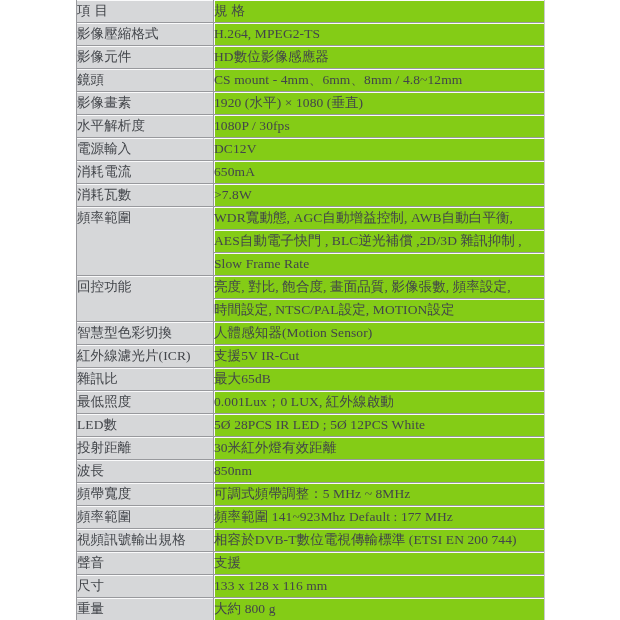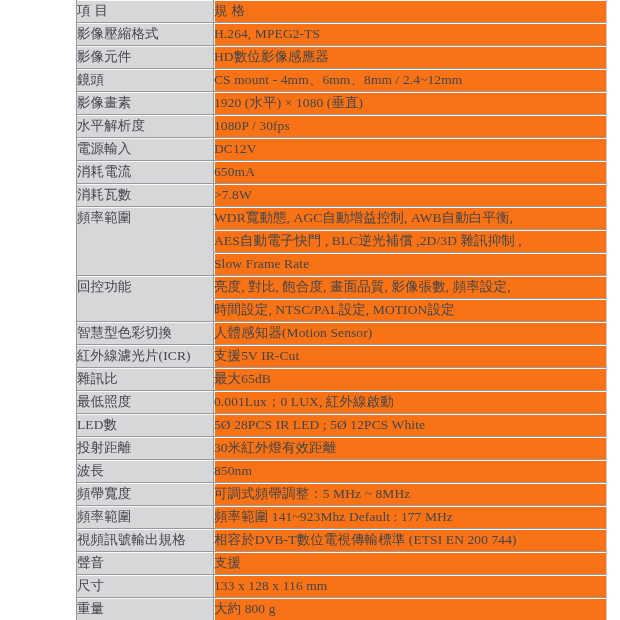--- a/index.html
+++ b/index.html
@@ -40,22 +40,22 @@
     letter-spacing: 0.1px;
   }
   td.item-cell {
     width: 136px;
     background: #d6d7d9;
     border-right: 1px solid #98999d;
     padding: 0 4px 0 13px;
     box-shadow: inset 0 1px 0 #fafafb;
   }
   td.spec-cell {
-    width: 392px;
-    background: #f97316;
+    width: 330px;
+    background: #84cc16;
     padding: 0 6px 0 9px;
     box-shadow: inset 1px 0 0 #fafafb, inset 0 1px 0 #fafafb;
   }
   tr.bordered > td {
     border-top: 1px solid #98999d;
     font-family: Liberation Serif, serif;
   }
 </style>
 </head>
 <body>
@@ -70,21 +70,21 @@
         <tr class="bordered">
           <td class="item-cell" rowspan="1">影像壓縮格式</td>
           <td class="spec-cell">H.264, MPEG2-TS</td>
         </tr>
         <tr class="bordered">
           <td class="item-cell" rowspan="1">影像元件</td>
           <td class="spec-cell">HD數位影像感應器</td>
         </tr>
         <tr class="bordered">
           <td class="item-cell" rowspan="1">鏡頭</td>
-          <td class="spec-cell">CS mount - 4mm、6mm、8mm / 2.4~12mm</td>
+          <td class="spec-cell">CS mount - 4mm、6mm、8mm / 4.8~12mm</td>
         </tr>
         <tr class="bordered">
           <td class="item-cell" rowspan="1">影像畫素</td>
           <td class="spec-cell">1920 (水平) × 1080 (垂直)</td>
         </tr>
         <tr class="bordered">
           <td class="item-cell" rowspan="1">水平解析度</td>
           <td class="spec-cell">1080P / 30fps</td>
         </tr>
         <tr class="bordered">

